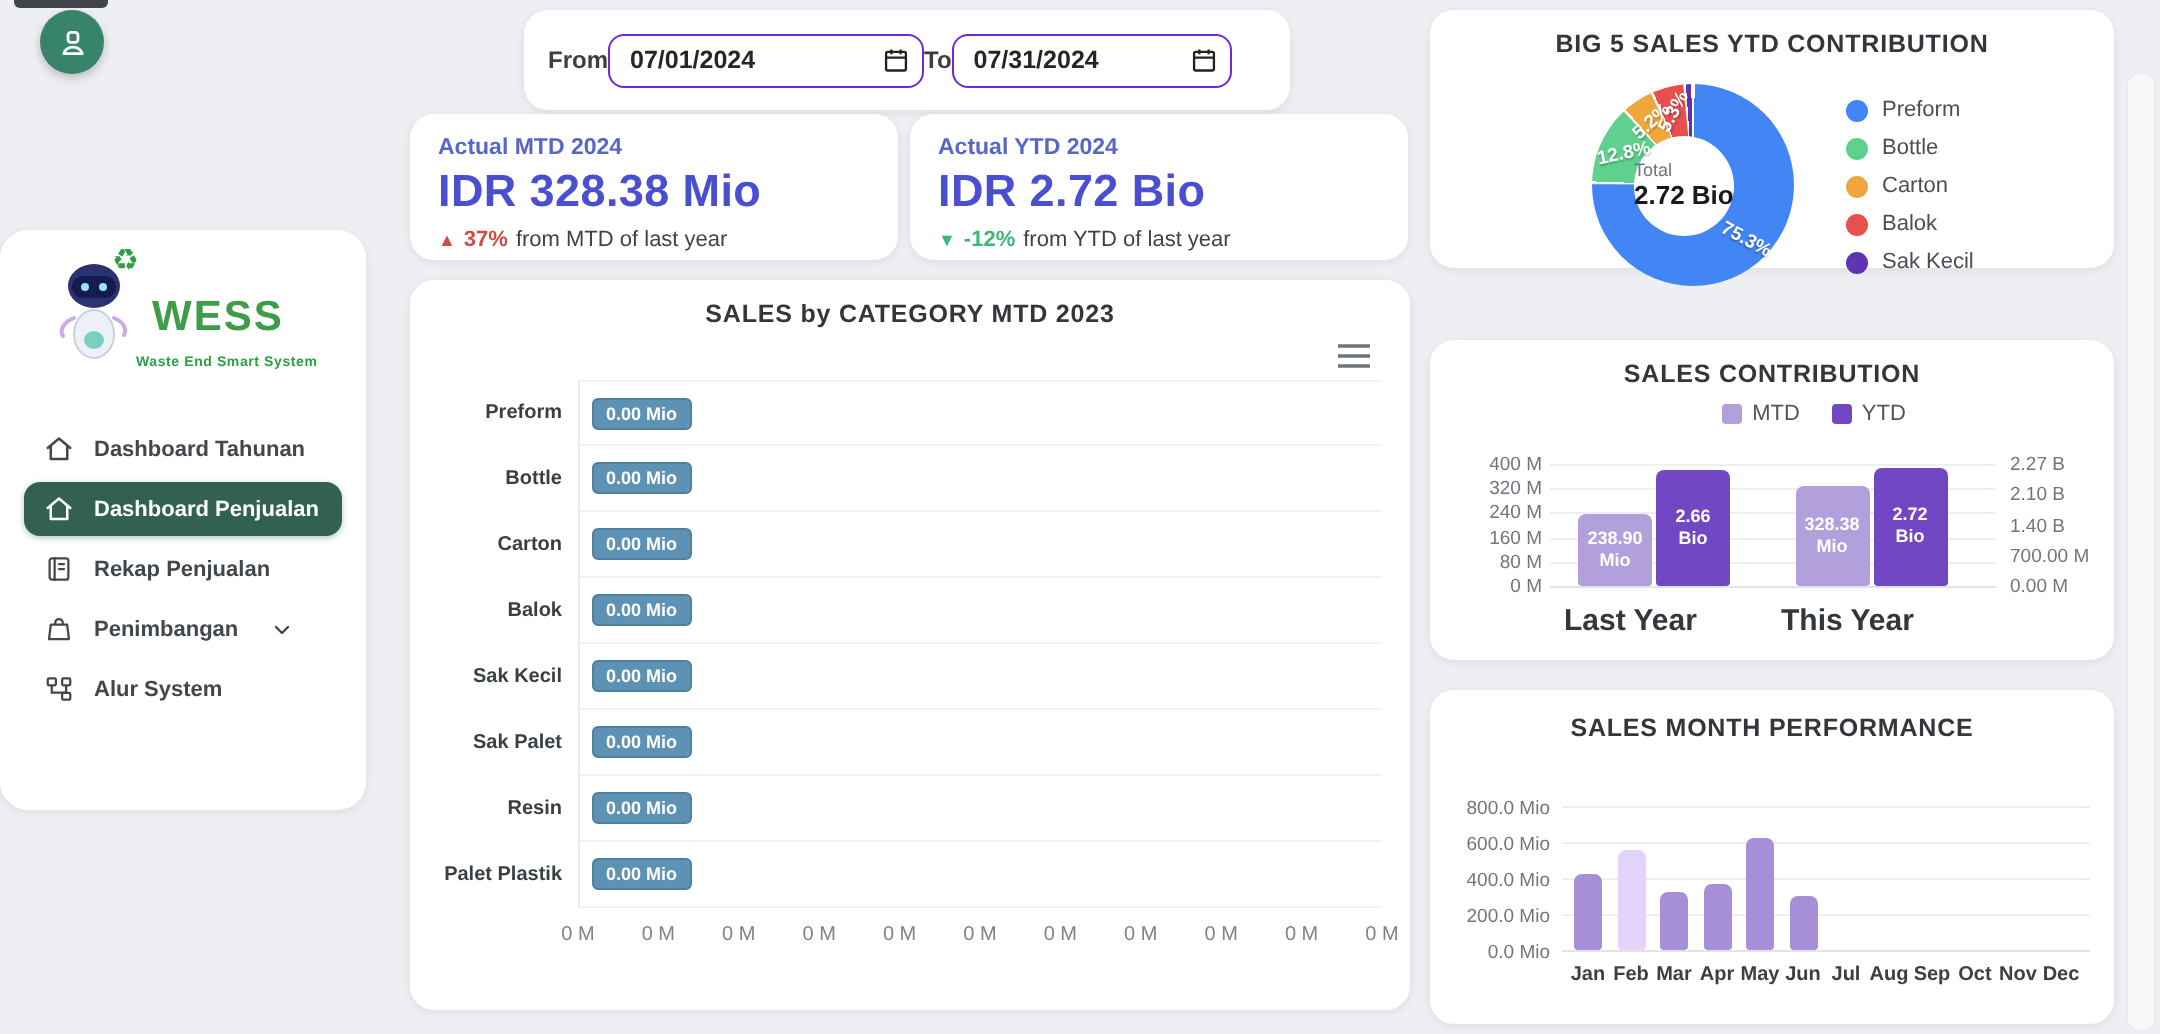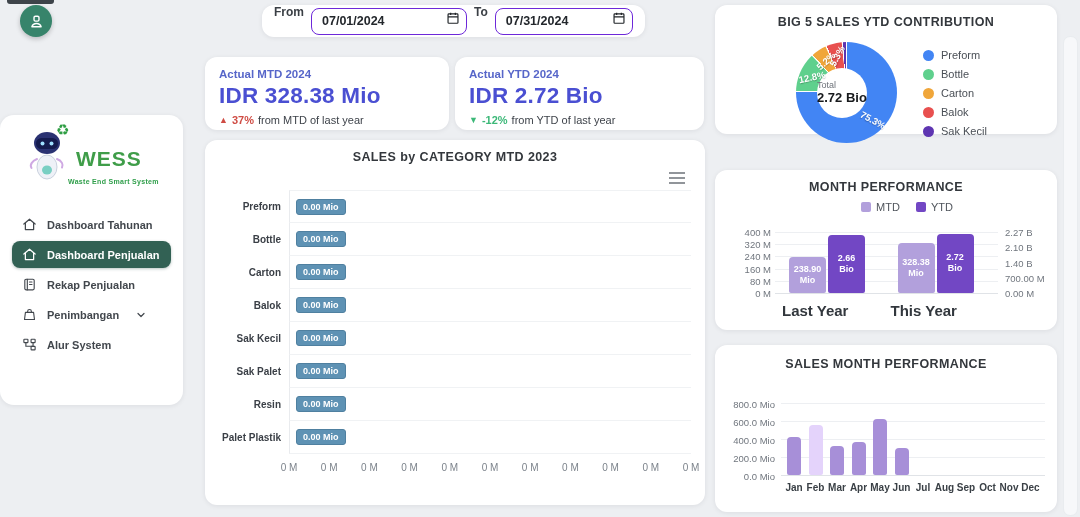--- a/index.html
+++ b/index.html
@@ -4,21 +4,21 @@
 <style>
   html,body{margin:0;padding:0;background:#edeff2;font-family:"Liberation Sans",sans-serif;}
   .stage{position:relative;width:1080px;height:517px;overflow:hidden;background:#edeff2;}
   .card{position:absolute;background:#fff;border-radius:12px;box-shadow:0 1px 5px rgba(25,30,40,.08);}
   .ctitle{position:absolute;left:0;right:0;text-align:center;font-size:12.5px;font-weight:bold;color:#33373c;letter-spacing:.4px;}
   
   .notch{position:absolute;left:7px;top:0;width:47px;height:4px;background:#3e444a;border-radius:0 0 3px 3px;}
   .avatar{position:absolute;left:20px;top:5px;width:32px;height:32px;border-radius:50%;background:#37846b;display:flex;align-items:center;justify-content:center;box-shadow:0 2px 5px rgba(0,0,0,.22);cursor:pointer;}
   .scrollbar{position:absolute;left:1063px;top:36px;width:13px;height:478px;border-radius:7px;background:#f7f8fa;border:1px solid #e9ecef;}
   
-  .date-card{left:262px;top:5px;width:383px;height:32px;display:flex;padding:0 12px;box-sizing:border-box;gap:7px;}
+  .date-card{left:262px;top:5px;width:383px;height:50px;display:flex;align-items:center;padding:0 12px;box-sizing:border-box;}
   .dlabel{font-size:12px;font-weight:bold;color:#3a3f45;}
   .dinput{position:relative;display:flex;align-items:center;}
   .dinput input{width:100%;height:27px;border:1px solid #6d28d9;border-radius:8px;padding:0 26px 0 10px;font-family:inherit;font-size:12.5px;font-weight:bold;color:#23272c;box-sizing:border-box;background:#fff;}
   .cal-ic{position:absolute;right:7px;top:6px;color:#1f2327;cursor:pointer;line-height:0;}
   
   .kpi{padding:11px 14px;box-sizing:border-box;}
   .kpi .lb{font-size:11.5px;font-weight:bold;color:#5766c9;}
   .kpi .val{font-size:22.5px;font-weight:bold;color:#4a4fd2;margin-top:3px;letter-spacing:.2px;}
   .kpi .delta-row{margin-top:5px;font-size:11px;color:#3e434a;display:flex;align-items:center;gap:4px;font-weight:500;}
   .delta{font-weight:bold;}
@@ -310,21 +310,21 @@
           <span class="dleg-lb">Balok</span>
         </div>
         <div class="dleg-item">
           <span class="dleg-dot" style="background: rgb(94, 53, 177);"></span>
           <span class="dleg-lb">Sak Kecil</span>
         </div>
       </div>
   </div>
 
   <div class="card perf">
-    <div class="ctitle" style="top:10px;">MONTH PERFORMANCE</div>
+    <div class="ctitle" style="top:10px;">SALES CONTRIBUTION</div>
     <div class="plegend">
         <div class="pleg-item">
           <span class="pleg-sq" style="background: rgb(178, 160, 220);"></span>
           <span class="pleg-lb">MTD</span>
         </div>
         <div class="pleg-item">
           <span class="pleg-sq" style="background: rgb(114, 71, 196);"></span>
           <span class="pleg-lb">YTD</span>
         </div>
       </div>

